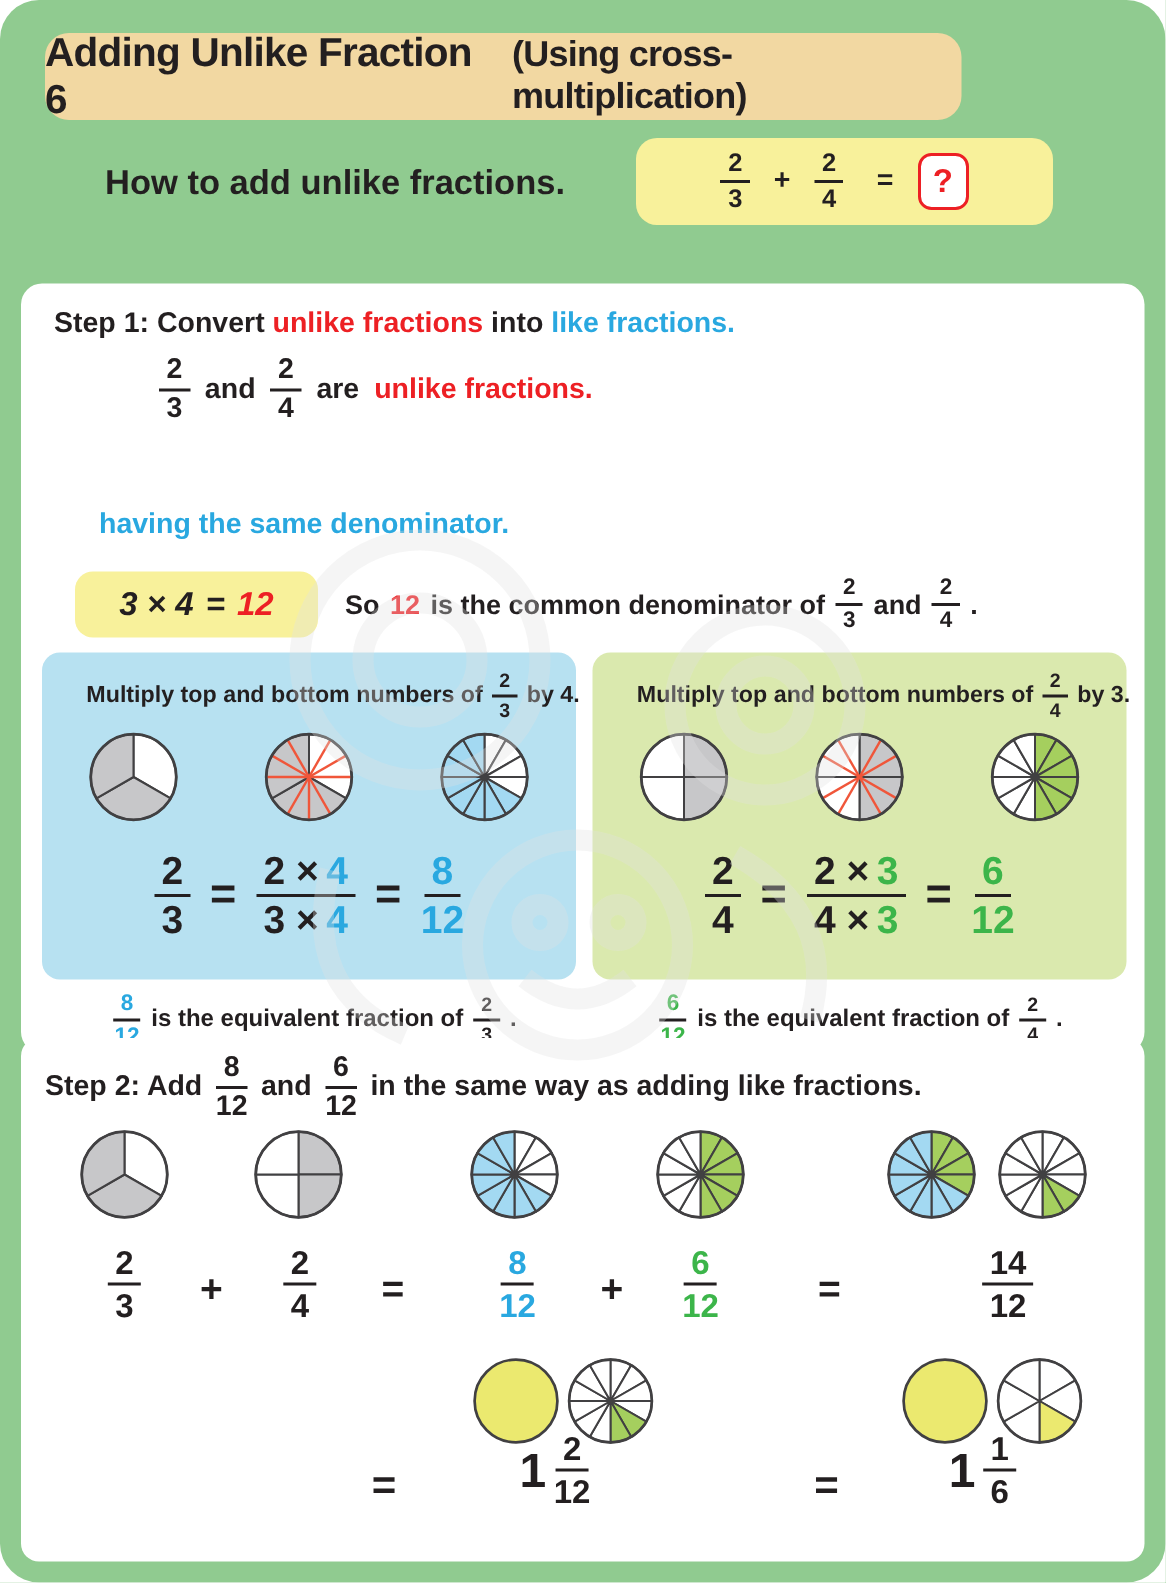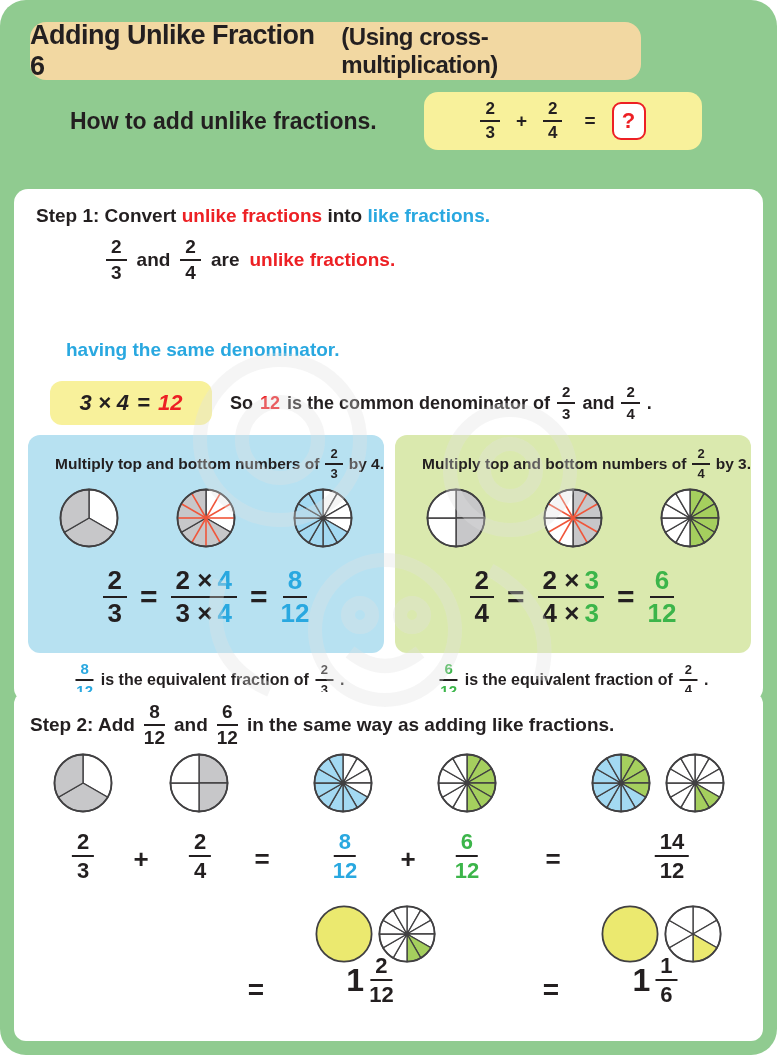--- a/index.html
+++ b/index.html
@@ -66,21 +66,21 @@
     left:36px;top:192px;width:162px;height:44px;
     background:var(--yellow,#f8f19b);border-radius:12px;
     display:flex;align-items:center;justify-content:center;gap:8px;
     font-size:22px;font-weight:600;font-style:italic;
   }
   .common-line{left:216px;top:184px;height:60px;display:flex;align-items:center;gap:7px;font-size:18px;font-weight:600;}
 
   .card{border-radius:12px;position:absolute;top:246px;width:356px;height:218px;}
   #card-blue{left:14px;background:var(--cardblue,#b7e1f1);}
   #card-green{left:381px;background:var(--cardgreen,#dae9ae);}
-  .card-caption{position:absolute;top:12px;left:0;width:100%;display:flex;align-items:center;justify-content:flex-end;gap:6px;font-size:15.5px;font-weight:600;}
+  .card-caption{position:absolute;top:12px;left:16px;width:100%;display:flex;align-items:center;justify-content:center;gap:6px;font-size:15.5px;font-weight:600;}
   .card-pies{position:absolute;top:52px;left:0;width:100%;display:flex;justify-content:space-between;padding:0 30px;}
   .card-eq{position:absolute;top:132px;left:0;width:100%;display:flex;align-items:center;justify-content:center;gap:13px;}
   .card-eq .op{font-size:30px;}
 
   .equiv-caption{top:472px;display:flex;align-items:center;gap:7px;font-size:16px;font-weight:600;transform:translateX(-50%);white-space:nowrap;}
 
   
   .pie{display:block;}
   .pie svg{display:block;width:100%;height:100%;}
   .pie62{width:62px;height:62px;}

